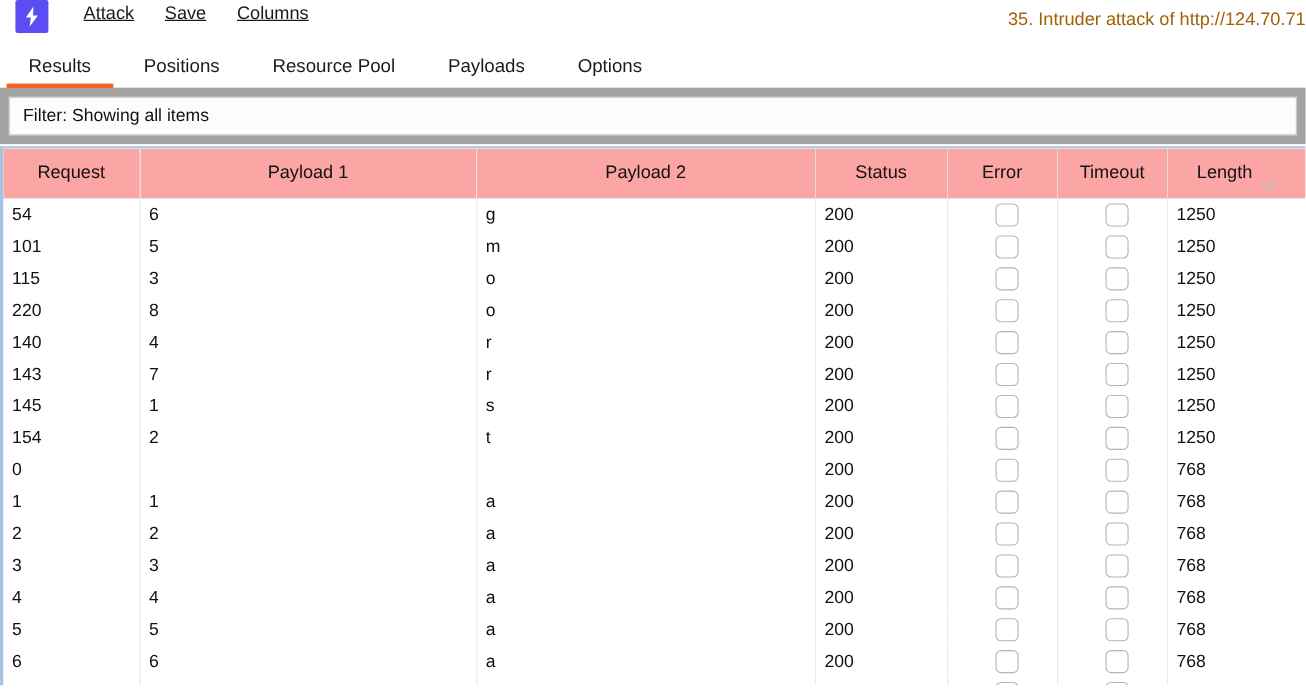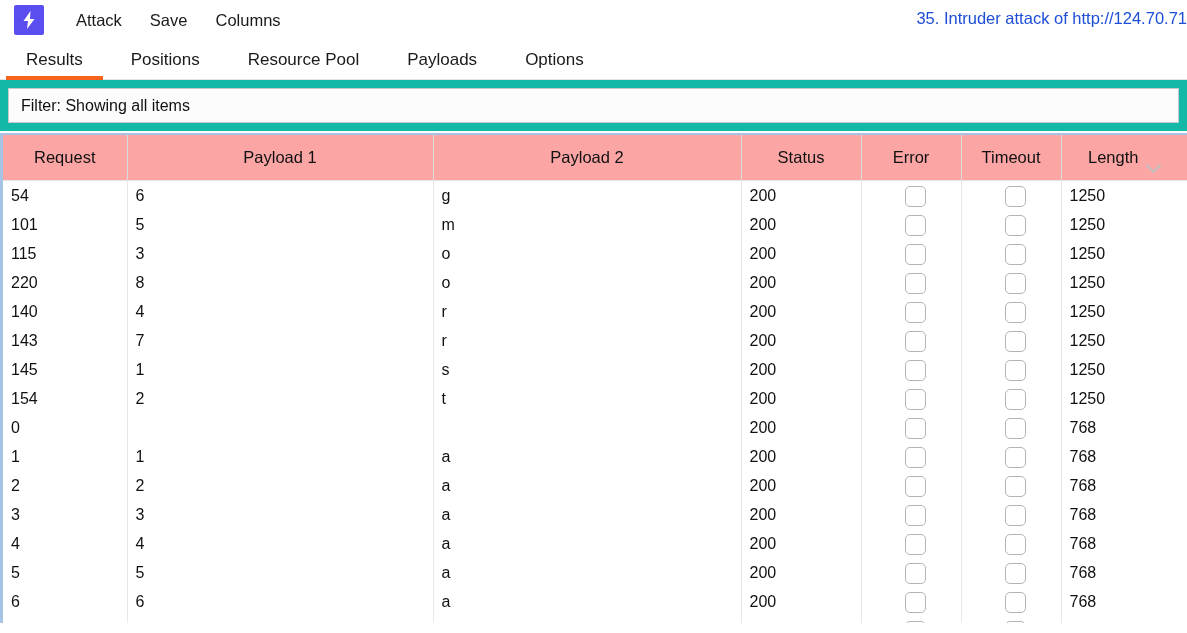--- a/index.html
+++ b/index.html
@@ -10,22 +10,22 @@
     font-family: "Liberation Sans", sans-serif;
     -webkit-font-smoothing: antialiased;
   }
 
   
   .menubar {
     position: relative;
     height: 40px;
     background: #ffffff;
     display: flex;
-    align-items: center;
     padding-left: 14px;
+    text-decoration: underline;
   }
   .app-logo {
     width: 30px; height: 30px;
     background: #5a4ef0;
     border-radius: 2px;
     display: flex;
     align-items: center;
     justify-content: center;
     flex: 0 0 auto;
     margin-right: 18px;
@@ -36,21 +36,21 @@
     color: #1a1a1a;
     padding: 3px 14px;
     cursor: default;
     white-space: nowrap;
   }
   .window-title {
     position: absolute;
     right: 0;
     top: 9px;
     font-size: 16.5px;
-    color: #1d4ed8;
+    color: #a16207;
     white-space: nowrap;
     overflow: hidden;
     padding-right: 0px;
   }
 
   
   .tabbar {
     position: relative;
     height: 40px;
     background: #ffffff;
@@ -80,21 +80,21 @@
     position: absolute;
     left: 4px; right: 4px; bottom: 0;
     height: 4px;
     background: #f5631d;
     z-index: 2;
   }
 
   
   .filterwrap {
     padding: 8px 8px 8px 8px;
-    background: #14b8a6;
+    background: #a3a3a3;
   }
   .filterbar {
     height: 35px;
     border: 1px solid #c8c8c8;
     background: #fcfcfc;
     display: flex;
     align-items: center;
     padding-left: 12px;
     font-size: 16px;
     color: #101010;

